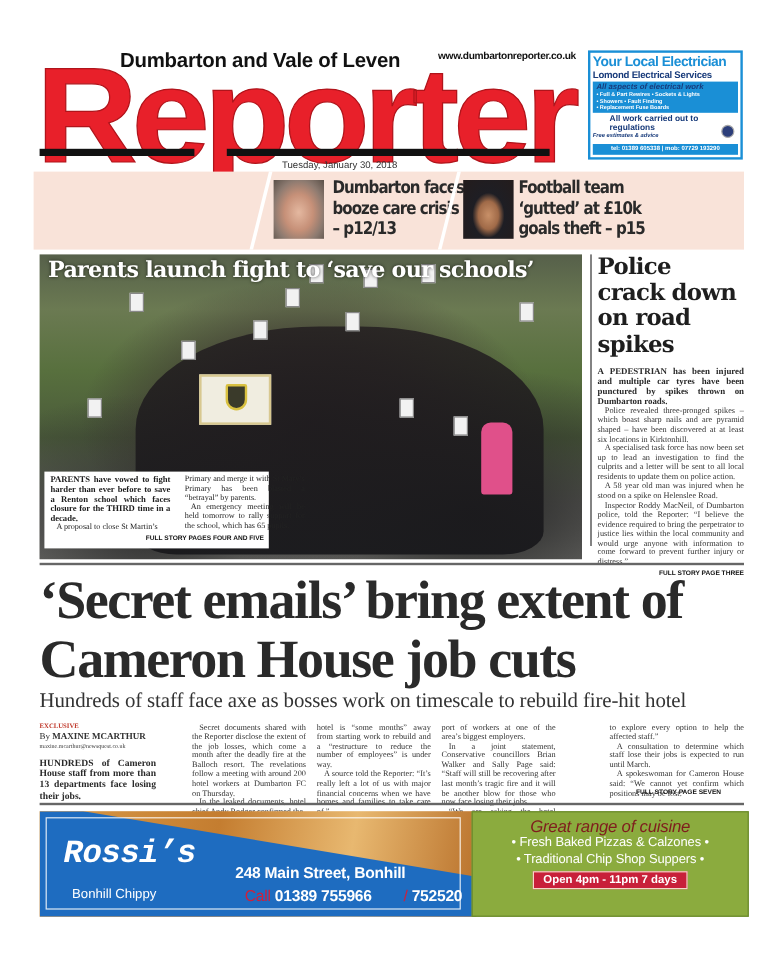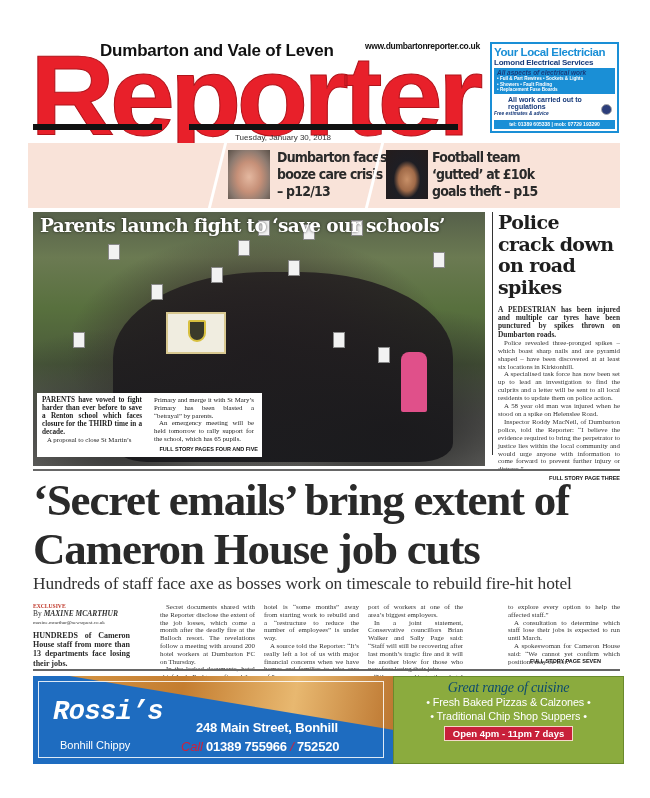--- a/index.html
+++ b/index.html
@@ -45,21 +45,21 @@
       radial-gradient(ellipse at 20% 90%, rgba(40,40,40,0.9) 0%, transparent 35%),
       radial-gradient(ellipse at 80% 85%, rgba(30,30,30,0.9) 0%, transparent 40%),
       radial-gradient(ellipse at 50% 55%, rgba(45,35,40,0.95) 0%, rgba(60,50,50,0.8) 30%, transparent 60%),
       linear-gradient(180deg, #56604a 0%, #6b7a52 18%, #58703e 38%, #4a5a3a 60%, #6a6a66 82%, #7c7c78 100%); }
   .lead-photo .crowd { position: absolute; left: 80px; top: 60px; width: 340px; height: 190px; border-radius: 45% 45% 10% 10%; background: linear-gradient(180deg, rgba(35,30,32,0.85), rgba(25,25,28,0.95)); }
   .lead-photo .sign { position: absolute; width: 12px; height: 16px; background: #f2f2f2; border: 1px solid #888; }
   .lead-photo .kid-pink { position: absolute; left: 368px; top: 140px; width: 26px; height: 60px; background: #e0508a; border-radius: 8px 8px 2px 2px; }
   .lead-photo .placard { position: absolute; left: 133px; top: 100px; width: 60px; height: 42px; background: #f0ede0; border: 2px solid #d8c890; }
   .lead-photo .placard .crest { position: absolute; left: 20px; top: 6px; width: 18px; height: 22px; background: #3a3a2a; border: 2px solid #d8c040; border-radius: 2px 2px 9px 9px; }
   .lead-head { position: absolute; left: 7px; top: 3px; font-family: "DejaVu Serif", serif; font-weight: bold; font-size: 18.5px; color: #fff; letter-spacing: -0.6px; text-shadow: 0 0 3px rgba(0,0,0,0.7); white-space: nowrap; }
-  .lead-caption { position: absolute; left: 4px; top: 181px; width: 225px; height: 64px; background: #fff; padding: 15px 5px; font-size: 6.8px; line-height: 7.8px; color: #222; }
+  .lead-caption { position: absolute; left: 4px; top: 181px; width: 187px; height: 64px; background: #fff; padding: 15px 5px; font-size: 6.8px; line-height: 7.8px; color: #222; }
   .lead-caption .col { position: absolute; top: 3px; width: 100px; text-align: justify; }
   .lead-caption .col1 { left: 5px; font-weight: bold; font-size: 7.2px; line-height: 8px; color: #1c1c1c; }
   .lead-caption .col2 { left: 117px; }
   .lead-caption .col1 .after { font-weight: normal; font-size: 6.8px; text-indent: 5px; display: block; }
   .lead-caption .col2 p + p { text-indent: 5px; }
   .lead-caption .more { position: absolute; right: 4px; bottom: 3px; font-family: "Liberation Sans", sans-serif; font-weight: bold; font-size: 5.5px; color: #111; }
 
   
   .side-rule { position: absolute; left: 492px; top: 212px; width: 1px; height: 243px; background: #333; }
   .side-story { position: absolute; left: 498px; top: 212px; width: 122px; }
@@ -70,40 +70,40 @@
   .side-more { margin-top: 2px; text-align: right; font-family: "Liberation Sans", sans-serif; font-weight: bold; font-size: 5.5px; color: #111; }
 
   .hrule { position: absolute; left: 33px; width: 587px; height: 2px; background: #666; }
 
   
   .main-head { position: absolute; left: 33px; top: 476px; width: 600px; font-family: "Liberation Serif", serif; font-weight: bold; font-size: 45px; line-height: 49px; color: #2a2a2a; letter-spacing: -1.2px; }
   .main-sub { position: absolute; left: 33px; top: 573px; font-family: "Liberation Serif", serif; font-size: 17.4px; color: #333; white-space: nowrap; letter-spacing: -0.1px; }
   .byline-block { position: absolute; left: 33px; top: 603px; width: 97px; }
   .exclusive { font-size: 5.6px; color: #c0392b; font-weight: bold; }
   .byline { font-size: 7.5px; color: #333; line-height: 9px; }
-  .byline b { font-weight: bold; font-style: italic; }
+  .byline b { font-weight: bold; }
   .email { font-size: 5px; color: #333; margin-top: 2px; }
   .main-intro { margin-top: 6px; font-weight: bold; font-size: 8px; line-height: 9.2px; color: #2a2a2a; text-align: justify; }
   .body-col { position: absolute; top: 603px; width: 95px; font-size: 6.9px; line-height: 7.8px; color: #333; text-align: justify; }
   .body-col p { text-indent: 6px; }
   .body-col p.cont { text-indent: 0; }
   .main-more { position: absolute; left: 530px; top: 658px; font-family: "Liberation Sans", sans-serif; font-weight: bold; font-size: 5.5px; color: #111; }
 
   
   .chippy { position: absolute; left: 33px; top: 676px; width: 596px; height: 88px; }
   .chippy-left { position: absolute; left: 0; top: 0; width: 364px; height: 88px; background: linear-gradient(100deg, #d89a48 0%, #c47d30 40%, #e8b870 70%, #b8702a 100%); overflow: hidden; }
   .chippy-blue { position: absolute; left: 0; top: 0; width: 364px; height: 88px; background: #1e6cc0; clip-path: polygon(0 0, 10% 0, 100% 62%, 100% 100%, 0 100%); }
   .chippy-frame { position: absolute; left: 5px; top: 5px; width: 346px; height: 77px; border: 1px solid rgba(255,255,255,0.85); }
   .rossi { position: absolute; left: 20px; top: 21px; font-family: Liberation Mono, monospace; font-style: italic; font-weight: bold; font-size: 27px; color: #fff; letter-spacing: -0.5px; }
   .chippy-sub { position: absolute; left: 27px; top: 63px; font-family: "Liberation Sans", sans-serif; font-size: 11px; color: #fff; }
   .chippy-addr { position: absolute; left: 163px; top: 44px; font-family: "Liberation Sans", sans-serif; font-weight: bold; font-size: 13px; color: #fff; letter-spacing: -0.2px; }
   .chippy-tel { position: absolute; left: 148px; top: 63px; font-family: "Liberation Sans", sans-serif; font-weight: bold; font-size: 13px; color: #fff; letter-spacing: -0.2px; }
-  .chippy-tel .call, .chippy-tel .slash { color: #d0203a; font-style: italic; font-weight: normal; }
+  .chippy-tel .call, .chippy-tel .slash { color: #d0203a; font-weight: normal; margin-left: 23px; }
   .chippy-right { position: absolute; left: 360px; top: 0; width: 231px; height: 88px; background: #8bab3e; border: 1px solid #6a8a2c; text-align: center; font-family: "Liberation Sans", sans-serif; }
-  .cuisine { font-family: Liberation Serif, serif; font-style: italic; font-size: 14px; color: #0c4a6e; margin-top: 3px; letter-spacing: -0.2px; }
+  .cuisine { font-family: Liberation Sans, sans-serif; font-style: italic; font-size: 14px; color: #7f1d1d; margin-top: 3px; letter-spacing: -0.2px; }
   .menu-line { font-size: 10.8px; color: #fff; line-height: 13.5px; letter-spacing: -0.1px; }
   .open-hours { display: inline-block; margin-top: 2px; background: #c8203a; color: #fff; font-weight: bold; font-size: 9.5px; padding: 1px 8px; border: 1px solid #f4d8c8; }
 </style>
 </head>
 <body>
 
 <div class="masthead">
   <div class="mast-title">Reporter</div>
   <div class="mast-sub">Dumbarton and Vale of Leven</div>
   <div class="mast-url">www.dumbartonreporter.co.uk</div>

